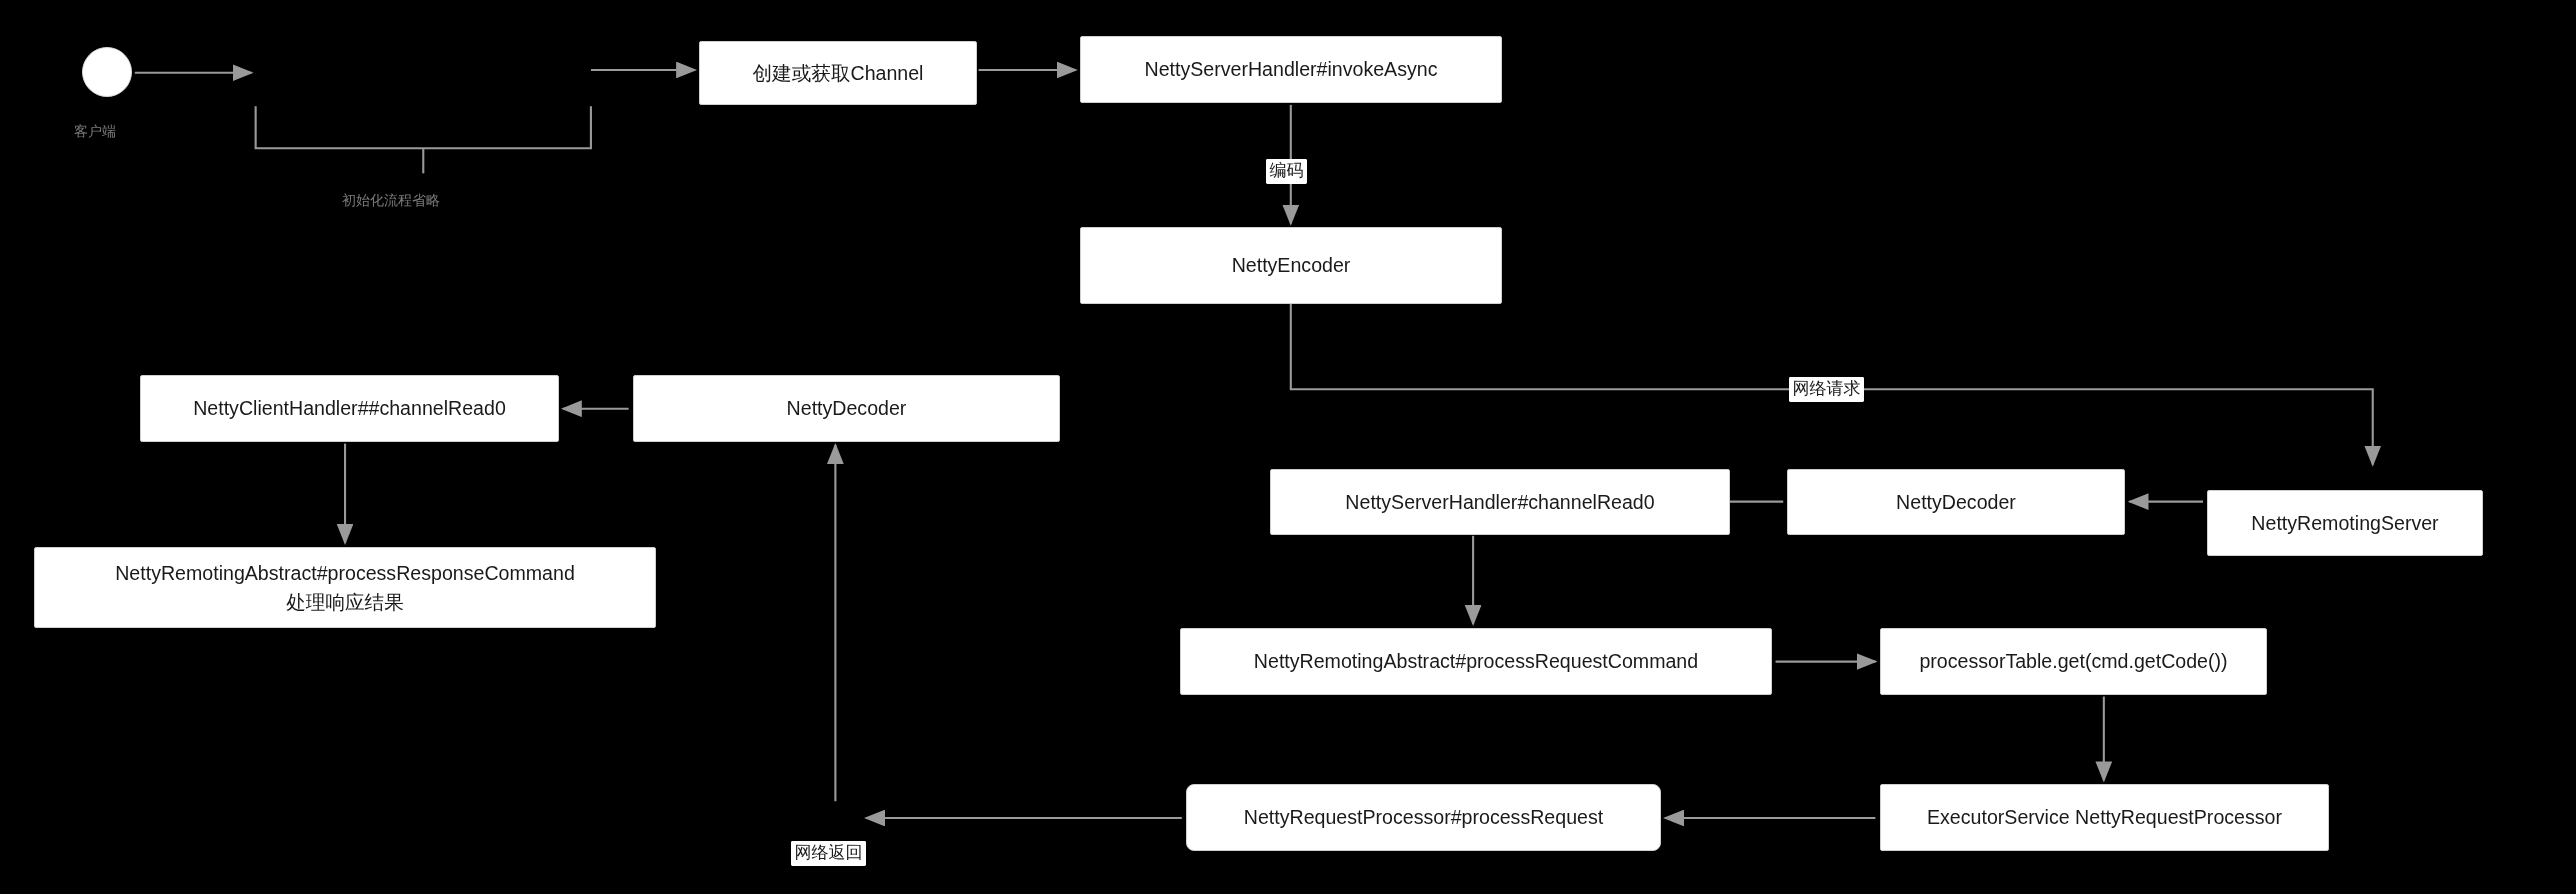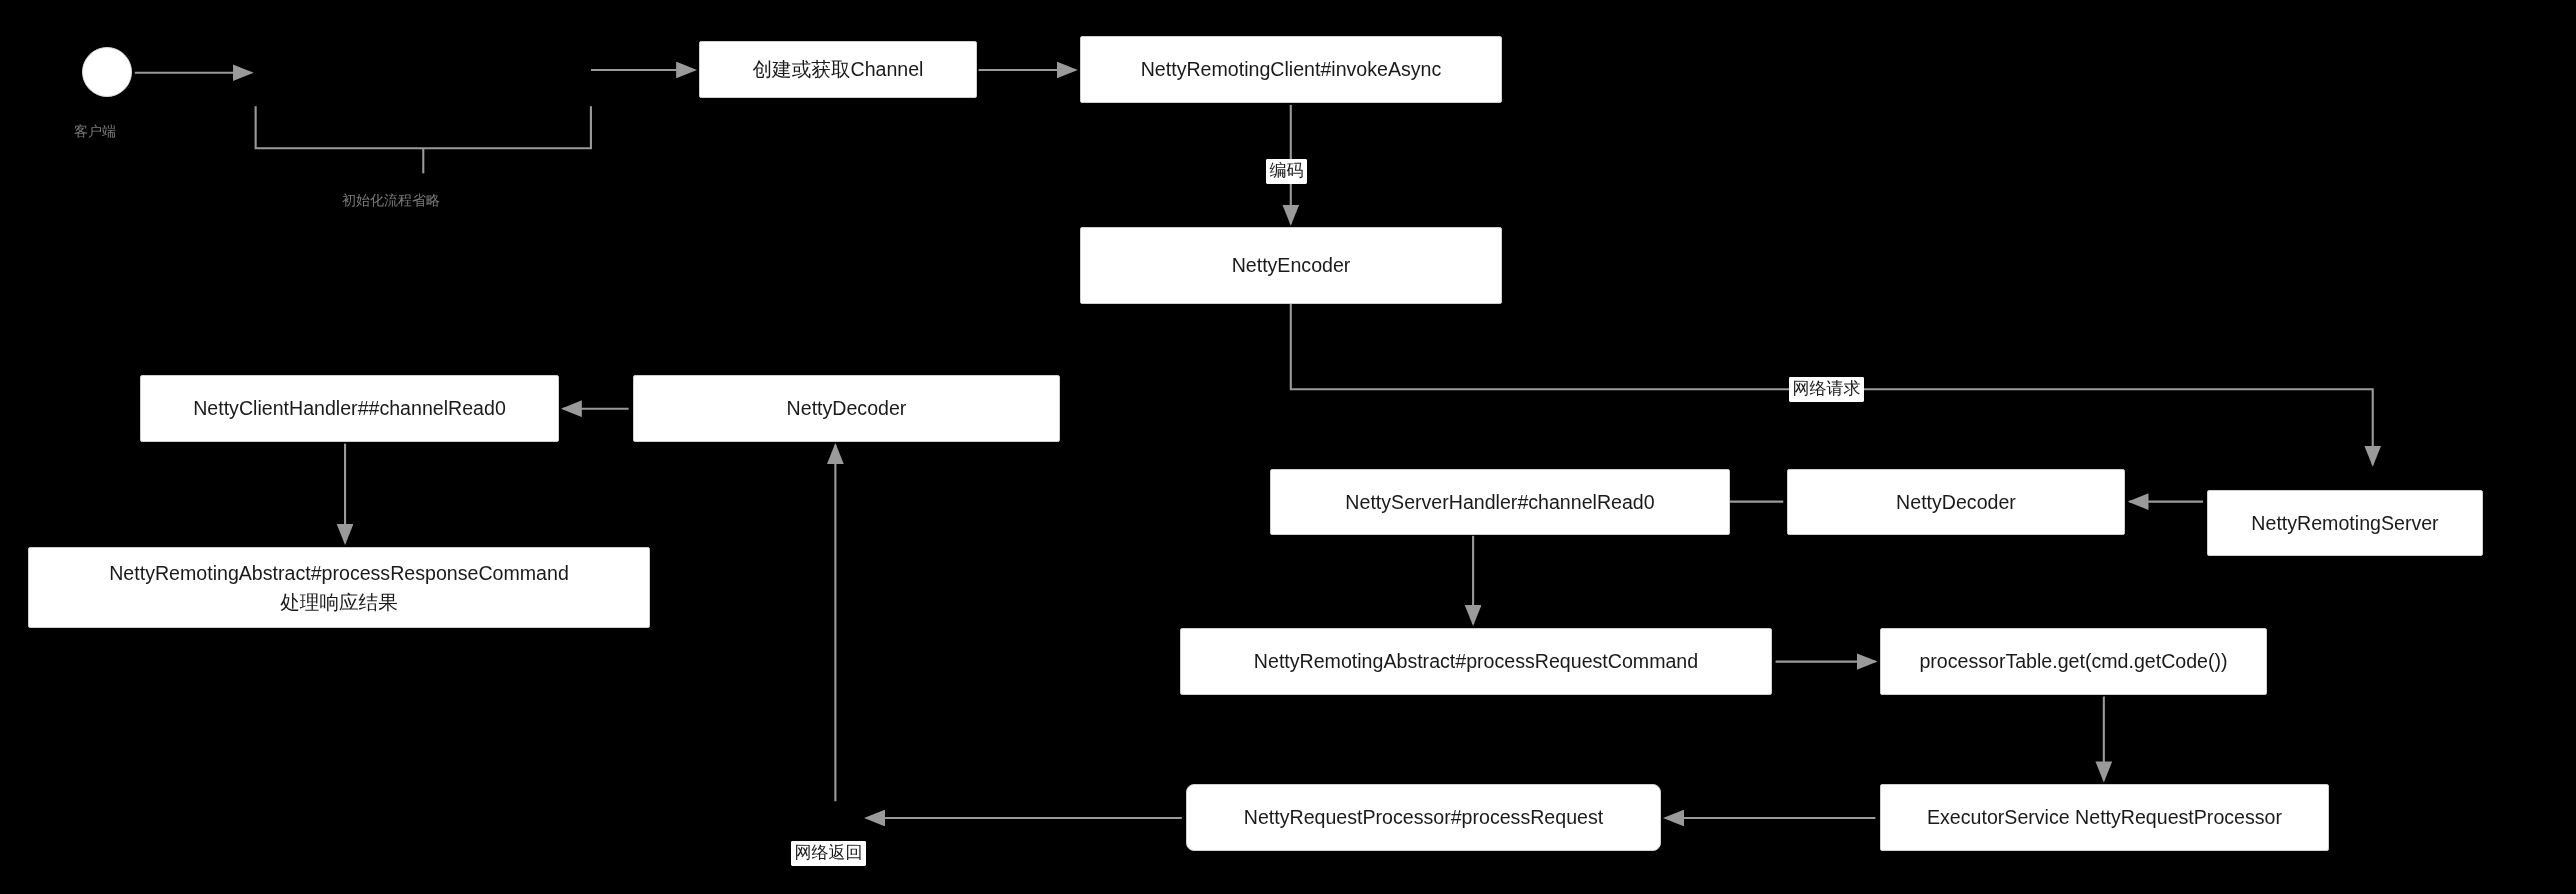--- a/index.html
+++ b/index.html
@@ -117,33 +117,33 @@
       <path d="M366,152 L366,212 L846,212 L846,152"></path>
       <path d="M606,212 L606,248"></path>
     </g>
   </svg>
 
   <div class="client-circle" style="left:82px;top:47px;width:50px;height:50px;"></div>
 
   <div class="free-label" style="left:74px;top:123px;">客户端</div>
   <div class="free-label" style="left:342px;top:192px;">初始化流程省略</div>
 
-  <div class="node" style="left:699px;top:41px;width:278px;height:57px;">创建或获取Channel</div>
-  <div class="node" style="left:1080px;top:36px;width:422px;height:67px;">NettyRemotingClient#invokeAsync</div>
+  <div class="node" style="left:699px;top:41px;width:278px;height:64px;">创建或获取Channel</div>
+  <div class="node" style="left:1080px;top:36px;width:422px;height:67px;">NettyServerHandler#invokeAsync</div>
   <div class="node" style="left:1080px;top:227px;width:422px;height:77px;">NettyEncoder</div>
   <div class="node" style="left:2207px;top:469px;width:276px;height:66px;margin-top:21px;">NettyRemotingServer</div>
   <div class="node" style="left:1787px;top:469px;width:338px;height:66px;">NettyDecoder</div>
   <div class="node" style="left:1270px;top:469px;width:460px;height:66px;">NettyServerHandler#channelRead0</div>
   <div class="node" style="left:1180px;top:628px;width:592px;height:67px;">NettyRemotingAbstract#processRequestCommand</div>
   <div class="node" style="left:1880px;top:628px;width:387px;height:67px;">processorTable.get(cmd.getCode())</div>
   <div class="node" style="left:1880px;top:784px;width:449px;height:67px;">ExecutorService NettyRequestProcessor</div>
   <div class="node" style="left:1186px;top:784px;width:475px;height:67px;border-radius:8px;">NettyRequestProcessor#processRequest</div>
   <div class="node" style="left:633px;top:375px;width:427px;height:67px;">NettyDecoder</div>
   <div class="node" style="left:140px;top:375px;width:419px;height:67px;">NettyClientHandler##channelRead0</div>
-  <div class="node" style="left:28px;top:547px;width:622px;height:81px;">NettyRemotingAbstract#processResponseCommand
+  <div class="node" style="left:34px;top:547px;width:622px;height:81px;">NettyRemotingAbstract#processResponseCommand
 处理响应结果</div>
 
   <div class="edge-label" style="left:1266px;top:159px;">编码</div>
   <div class="edge-label" style="left:1789px;top:377px;">网络请求</div>
   <div class="edge-label" style="left:791px;top:841px;">网络返回</div>
 
 </div>
 
 
 </body></html>

